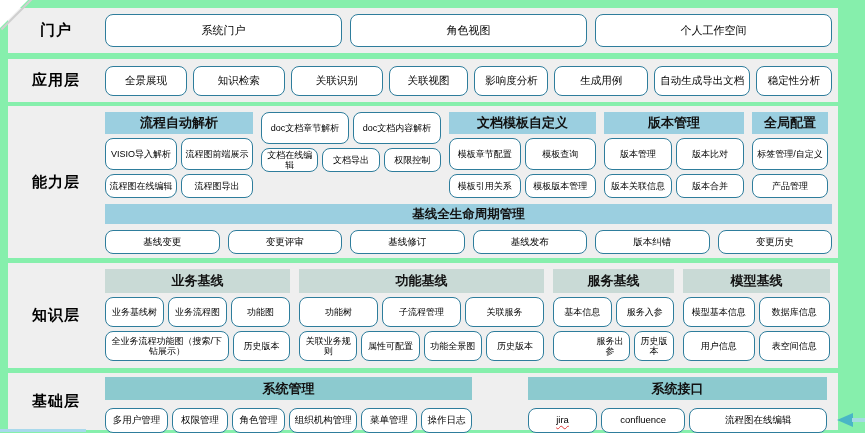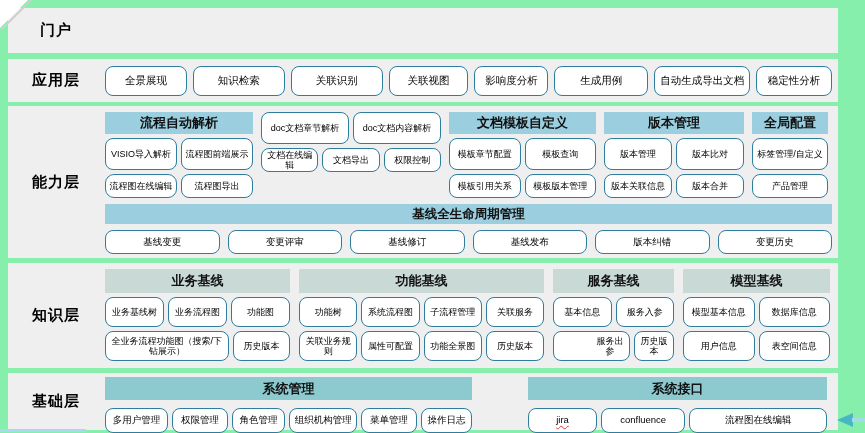--- a/index.html
+++ b/index.html
@@ -51,20 +51,25 @@
 </head>
 <body>
 
 <div class="page">
 
   <div class="corner-tri"></div>
   <div class="corner-line"></div>
 
   <div class="band band-portal">
     <div class="label">门户</div>
+    <div class="content">
+        <div class="chip chip-p">系统门户</div>
+        <div class="chip chip-p">角色视图</div>
+        <div class="chip chip-p">个人工作空间</div>
+      </div>
   </div>
 
   <div class="band band-application">
     <div class="label">应用层</div>
     <div class="content">
         <div class="chip chip-a" style="width: 82px;">全景展现</div>
         <div class="chip chip-a" style="width: 92px;">知识检索</div>
         <div class="chip chip-a" style="width: 92px;">关联识别</div>
         <div class="chip chip-a" style="width: 80px;">关联视图</div>
         <div class="chip chip-a" style="width: 74px;">影响度分析</div>
@@ -157,21 +162,20 @@
             </div>
             <div class="hrow" style="height: 30px;">
               <div class="chip fs9" style="flex: 2.35 1 0%;">全业务流程功能图（搜索/下钻展示）</div>
               <div class="chip fs9" style="flex: 1 1 0%;">历史版本</div>
             </div>
           </div>
           <div class="kn-col" style="width: 245px;">
             <div class="ghdr">功能基线</div>
             <div class="hrow" style="height: 30px;">
               <div class="chip fs9" style="flex: 1 1 0%;">功能树</div>
-              <div class="chip fs9" style="flex: 1 1 0%;">系统流程图</div>
               <div class="chip fs9" style="flex: 1 1 0%;">子流程管理</div>
               <div class="chip fs9" style="flex: 1 1 0%;">关联服务</div>
             </div>
             <div class="hrow" style="height: 30px;">
               <div class="chip fs9" style="flex: 1 1 0%;">关联业务规则</div>
               <div class="chip fs9" style="flex: 1 1 0%;">属性可配置</div>
               <div class="chip fs9" style="flex: 1 1 0%;">功能全景图</div>
               <div class="chip fs9" style="flex: 1 1 0%;">历史版本</div>
             </div>
           </div>

